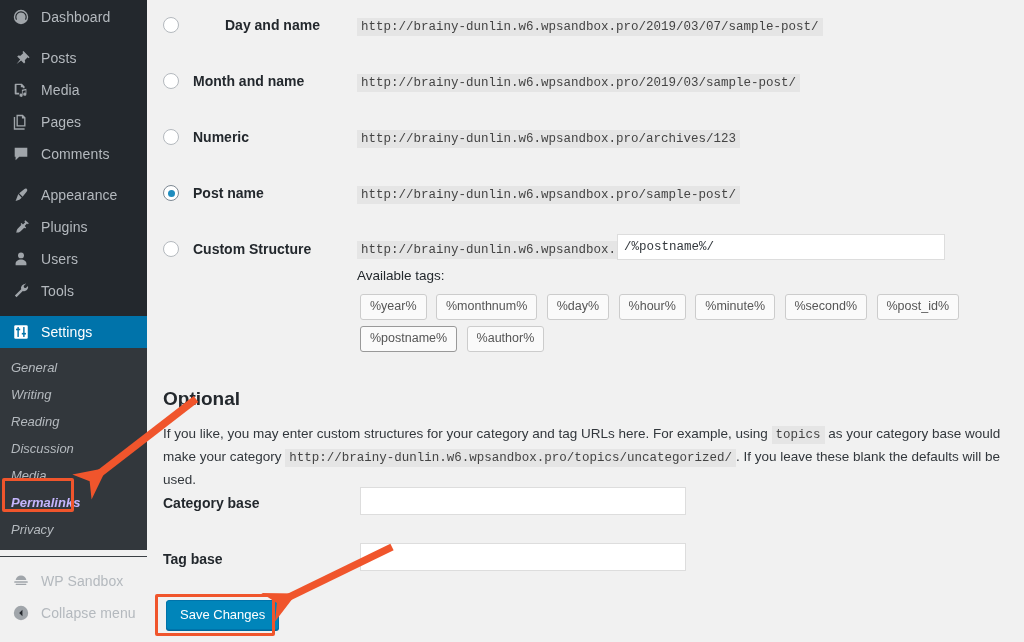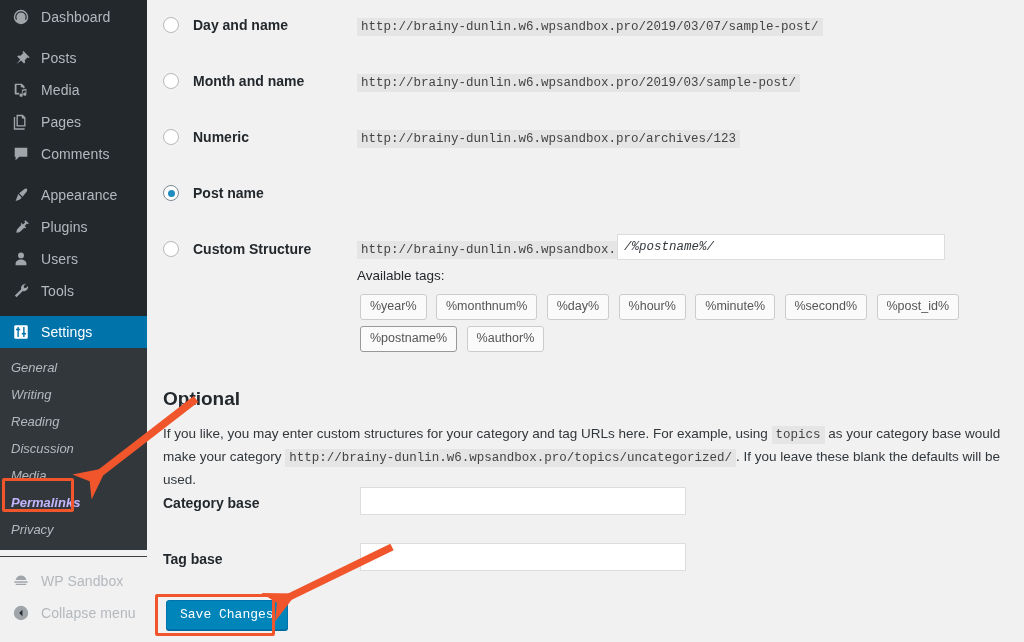--- a/index.html
+++ b/index.html
@@ -88,21 +88,21 @@
     font-size: 12.5px; color: #444;
     background: #e5e5e5;
     padding: 2px 4px; white-space: nowrap;
   }
   .custom-input {
     position: absolute;
     height: 26px; width: 328px;
     background: #fff; border: 1px solid #ddd;
     font-family: "Liberation Mono", monospace;
     font-size: 12.5px; color: #32373c;
-    padding: 0 6px; line-height: 24px; font-style: italic;
+    padding: 0 6px; line-height: 24px;
   }
   .avail-label {
     position: absolute; font-size: 13.5px; color: #23282d;
   }
   .tag-btn {
     display: inline-block;
     background: #fafafa; border: 1px solid #ccc; border-radius: 3px;
     font-size: 12.5px; color: #555;
     padding: 4px 9px 5px 9px; margin: 0 5px 6px 0;
     line-height: 15px;
@@ -132,21 +132,21 @@
     width: 326px; height: 28px;
     background: #fff; border: 1px solid #ddd;
     font-size: 13px; padding: 0 8px; color: #32373c;
   }
   #save-btn {
     position: absolute; left: 19px; top: 600px;
     background: #0085ba; border: 1px solid #0073aa;
     color: #fff; font-size: 13px;
     padding: 6px 13px 7px 13px; border-radius: 3px;
     cursor: pointer; box-shadow: 0 1px 0 #006799;
-    font-family: Liberation Mono, monospace;
+    font-family: Liberation Sans, sans-serif;
   }
   .save-highlight {
     position: absolute; left: 155px; top: 594px;
     width: 120px; height: 42px;
     border: 3px solid #f0552c; border-radius: 2px;
     z-index: 30; pointer-events: none;
   }
   .arrow-layer {
     position: absolute; left: 0; top: 0;
     width: 1024px; height: 642px;
@@ -296,21 +296,21 @@
         </span>
         <span class="mi-label">Collapse menu</span>
       </div>
     </div>
 
     <div class="sub-highlight"></div>
   </nav>
 
   <main id="main">
 
-    <div class="perm-row" style="top:17px;">
+    <div class="perm-row" style="top:17px;gap:32px;">
       <span class="radio"></span>
       <span class="perm-label">Day and name</span>
     </div>
     <span class="code-url" style="left:210px; top:18px;">http://brainy-dunlin.w6.wpsandbox.pro/2019/03/07/sample-post/</span>
 
     <div class="perm-row" style="top:73px;">
       <span class="radio"></span>
       <span class="perm-label">Month and name</span>
     </div>
     <span class="code-url" style="left:210px; top:74px;">http://brainy-dunlin.w6.wpsandbox.pro/2019/03/sample-post/</span>
@@ -318,20 +318,21 @@
     <div class="perm-row" style="top:129px;">
       <span class="radio"></span>
       <span class="perm-label">Numeric</span>
     </div>
     <span class="code-url" style="left:210px; top:130px;">http://brainy-dunlin.w6.wpsandbox.pro/archives/123</span>
 
     <div class="perm-row" style="top:185px;">
       <span class="radio checked"></span>
       <span class="perm-label">Post name</span>
     </div>
+    <span class="code-url" style="left:210px; top:186px;">http://brainy-dunlin.w6.wpsandbox.pro/sample-post/</span>
 
     <div class="perm-row" style="top:241px;">
       <span class="radio"></span>
       <span class="perm-label">Custom Structure</span>
     </div>
     <span class="code-url" style="left:210px; top:241px;">http://brainy-dunlin.w6.wpsandbox.pro</span>
     <input class="custom-input" style="left: 470px; top: 234px; width: 328px;" type="text" value="/%postname%/">
 
     <span class="avail-label" style="left:210px; top:268px;">Available tags:</span>
 

